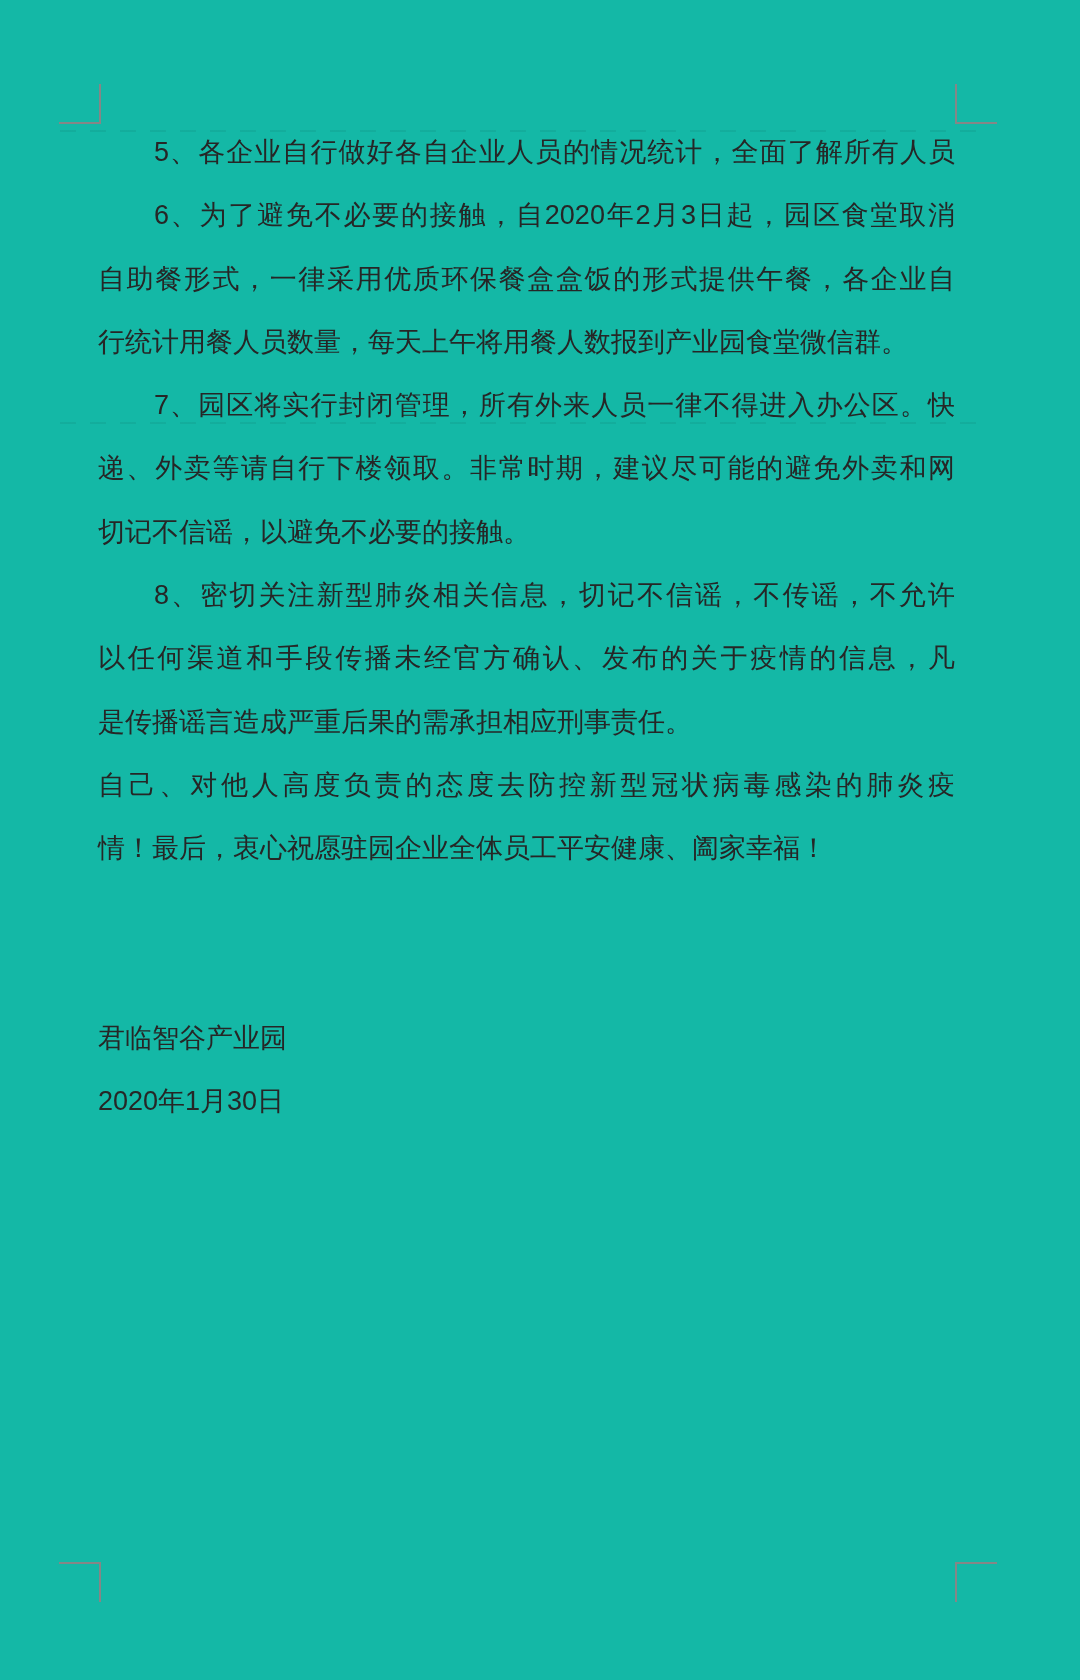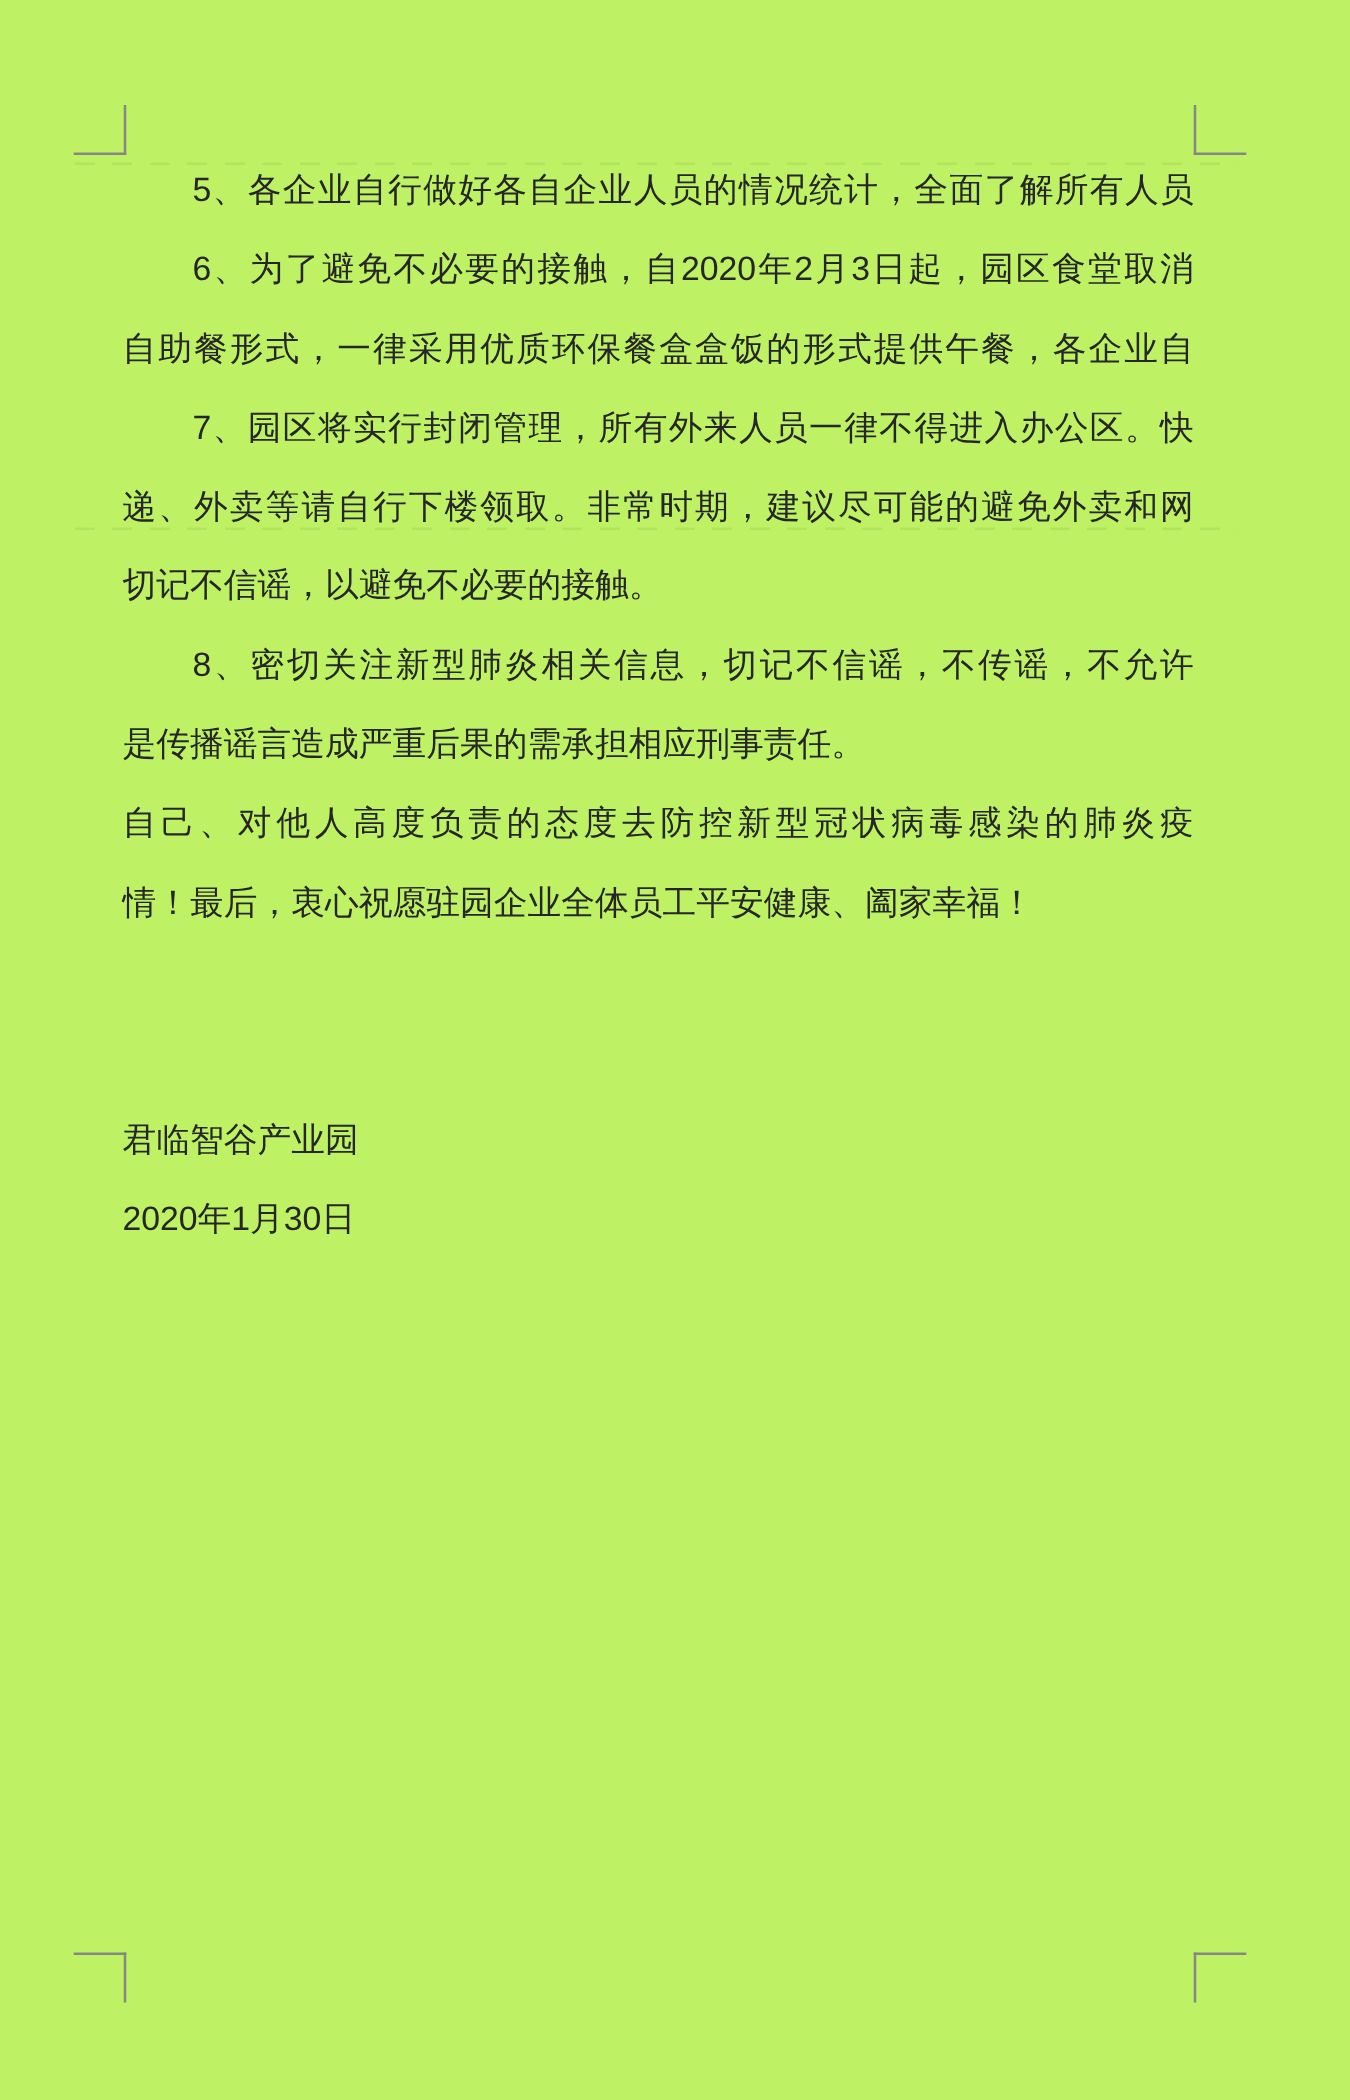--- a/index.html
+++ b/index.html
@@ -1,20 +1,20 @@
 <!DOCTYPE html>
 <html><head>
 <meta charset="utf-8">
 <style>
   html, body { margin: 0; padding: 0; background: #ffffff; }
   .page {
     position: relative;
     width: 1080px;
     height: 1680px;
-    background: #bef264;
+    background: #14b8a6;
     font-family: "Liberation Sans", "DejaVu Sans", sans-serif;
     color: #262626;
     overflow: hidden;
   }
   
   .crop { position: absolute; width: 40px; height: 38px; }
   .crop.tl { left: 59px;  top: 84px;    border-right: 2px solid #868686; border-bottom: 2px solid #868686; }
   .crop.tr { left: 955px; top: 84px;    border-left:  2px solid #868686; border-bottom: 2px solid #868686; }
   .crop.bl { left: 59px;  top: 1562px;  border-right: 2px solid #868686; border-top:    2px solid #868686; }
   .crop.br { left: 955px; top: 1562px;  border-left:  2px solid #868686; border-top:    2px solid #868686; }
@@ -57,30 +57,32 @@
 
   <main class="body">
 
     <section>
       <div class="ln j ind">5、各企业自行做好各自企业人员的情况统计，全面了解所有人员</div>
     </section>
 
     <section>
       <div class="ln j ind">6、为了避免不必要的接触，自2020年2月3日起，园区食堂取消</div>
       <div class="ln j">自助餐形式，一律采用优质环保餐盒盒饭的形式提供午餐，各企业自</div>
+      <div class="ln">行统计用餐人员数量，每天上午将用餐人数报到产业园食堂微信群。</div>
     </section>
 
     <section>
       <div class="ln j ind">7、园区将实行封闭管理，所有外来人员一律不得进入办公区。快</div>
       <div class="ln j">递、外卖等请自行下楼领取。非常时期，建议尽可能的避免外卖和网</div>
       <div class="ln">切记不信谣，以避免不必要的接触。</div>
     </section>
 
     <section>
       <div class="ln j ind">8、密切关注新型肺炎相关信息，切记不信谣，不传谣，不允许</div>
+      <div class="ln j">以任何渠道和手段传播未经官方确认、发布的关于疫情的信息，凡</div>
       <div class="ln">是传播谣言造成严重后果的需承担相应刑事责任。</div>
     </section>
 
     <section>
       <div class="ln j">自己、对他人高度负责的态度去防控新型冠状病毒感染的肺炎疫</div>
       <div class="ln">情！最后，衷心祝愿驻园企业全体员工平安健康、阖家幸福！</div>
     </section>
 
     <div class="spacer"></div>
     <div class="spacer"></div>

